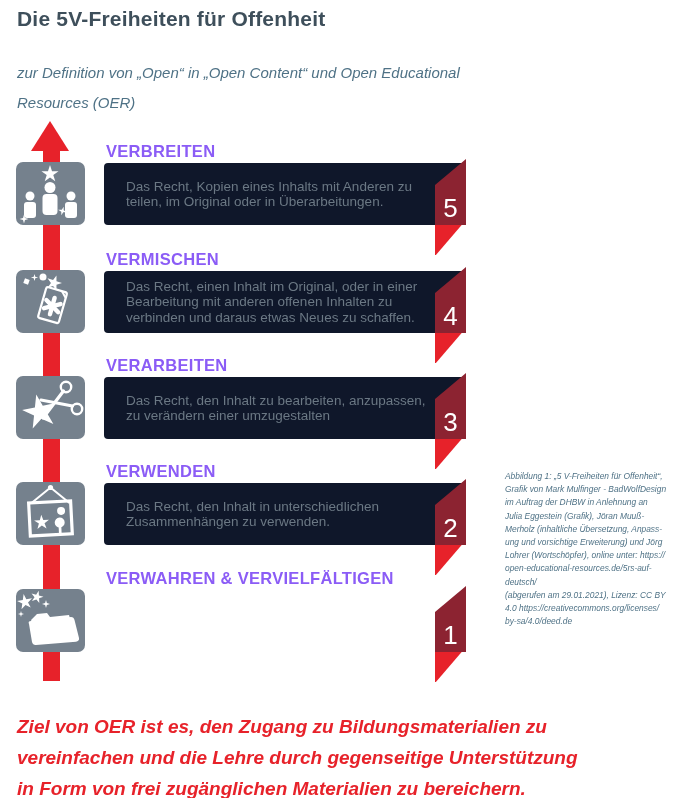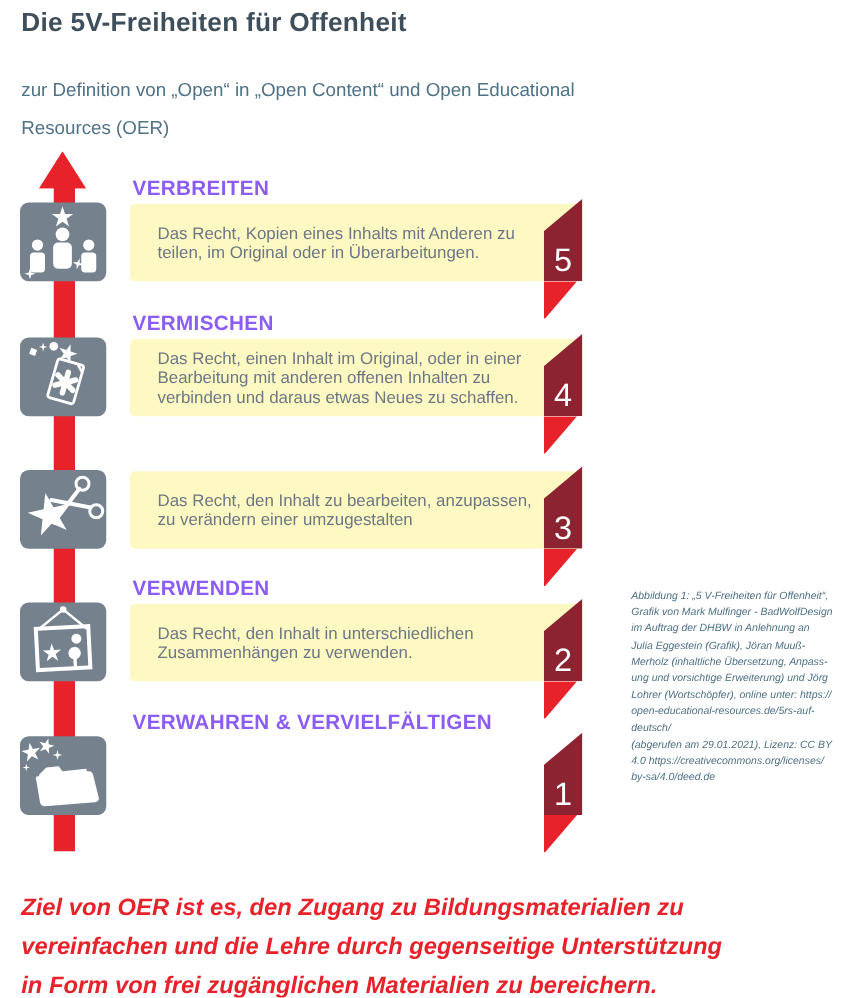--- a/index.html
+++ b/index.html
@@ -7,21 +7,21 @@
     width:673px;height:798px;background:#ffffff;position:relative;overflow:hidden;
     font-family:"Liberation Sans", sans-serif;
   }
   .pre{white-space:pre;}
   .page-title{
     position:absolute;left:17px;top:7px;
     font-size:21px;font-weight:bold;color:#3E4F5B;letter-spacing:.2px;
   }
   .page-subtitle{
     position:absolute;left:17px;top:58px;
-    font-size:15px;color:#4F7286;line-height:30px;
+    font-size:15px;font-style:italic;color:#4F7286;line-height:30px;
   }
   
   .arrow-band{
     position:absolute;left:43px;top:149px;width:17px;height:532px;background:#E7222A;
   }
   .arrow-head{
     position:absolute;left:31px;top:121px;width:38px;height:30px;background:#E7222A;
     clip-path:polygon(50% 0,100% 100%,0 100%);
   }
   
@@ -31,21 +31,21 @@
     position:absolute;left:16px;top:20px;width:69px;height:63px;
     background:#75818D;border-radius:7px;overflow:hidden;
   }
   .icon-box svg{display:block;width:69px;height:63px;}
   .sec-heading{
     position:absolute;left:106px;top:0;
     font-size:16.5px;font-weight:bold;color:#8b5cf6;letter-spacing:.3px;
   }
   .sec-box{
     position:absolute;left:104px;top:21px;width:362px;height:62px;
-    background:#fef9c3;border-radius:4px;
+    background:#0f172a;border-radius:4px;
     display:flex;align-items:center;
   }
   .sec-body{
     padding-left:22px;font-size:13.5px;color:#6B7884;line-height:15.5px;white-space:pre;
   }
   .ribbon{position:absolute;left:435px;top:17px;width:31px;}
   .ribbon-main{
     position:relative;width:31px;height:66px;background:#8C2331;
     clip-path:polygon(0 26px,100% 0,100% 100%,0 100%);
   }
@@ -138,20 +138,21 @@
   </div>
   <div class="ribbon">
     <div class="ribbon-main">
       <div class="ribbon-number">4</div>
     </div>
     <div class="ribbon-fold"></div>
   </div>
 </div>
 
 <div class="row row-3">
+  <div class="sec-heading">VERARBEITEN</div>
   <div class="icon-box">
     <svg viewBox="0 0 69 63">
       <use href="#star5" class="wicon" transform="translate(24,36) scale(18) rotate(-12)"></use>
       <circle class="oicon" cx="50" cy="11" r="5.2" stroke-width="2.4"></circle>
       <circle class="oicon" cx="61" cy="33" r="5.2" stroke-width="2.4"></circle>
       <path class="oicon" d="M47.5,15 L27,42" stroke-width="3.2" stroke-linecap="round"></path>
       <path class="oicon" d="M56.5,30 L25,24" stroke-width="3.2" stroke-linecap="round"></path>
     </svg>
   </div>
   <div class="sec-box">

